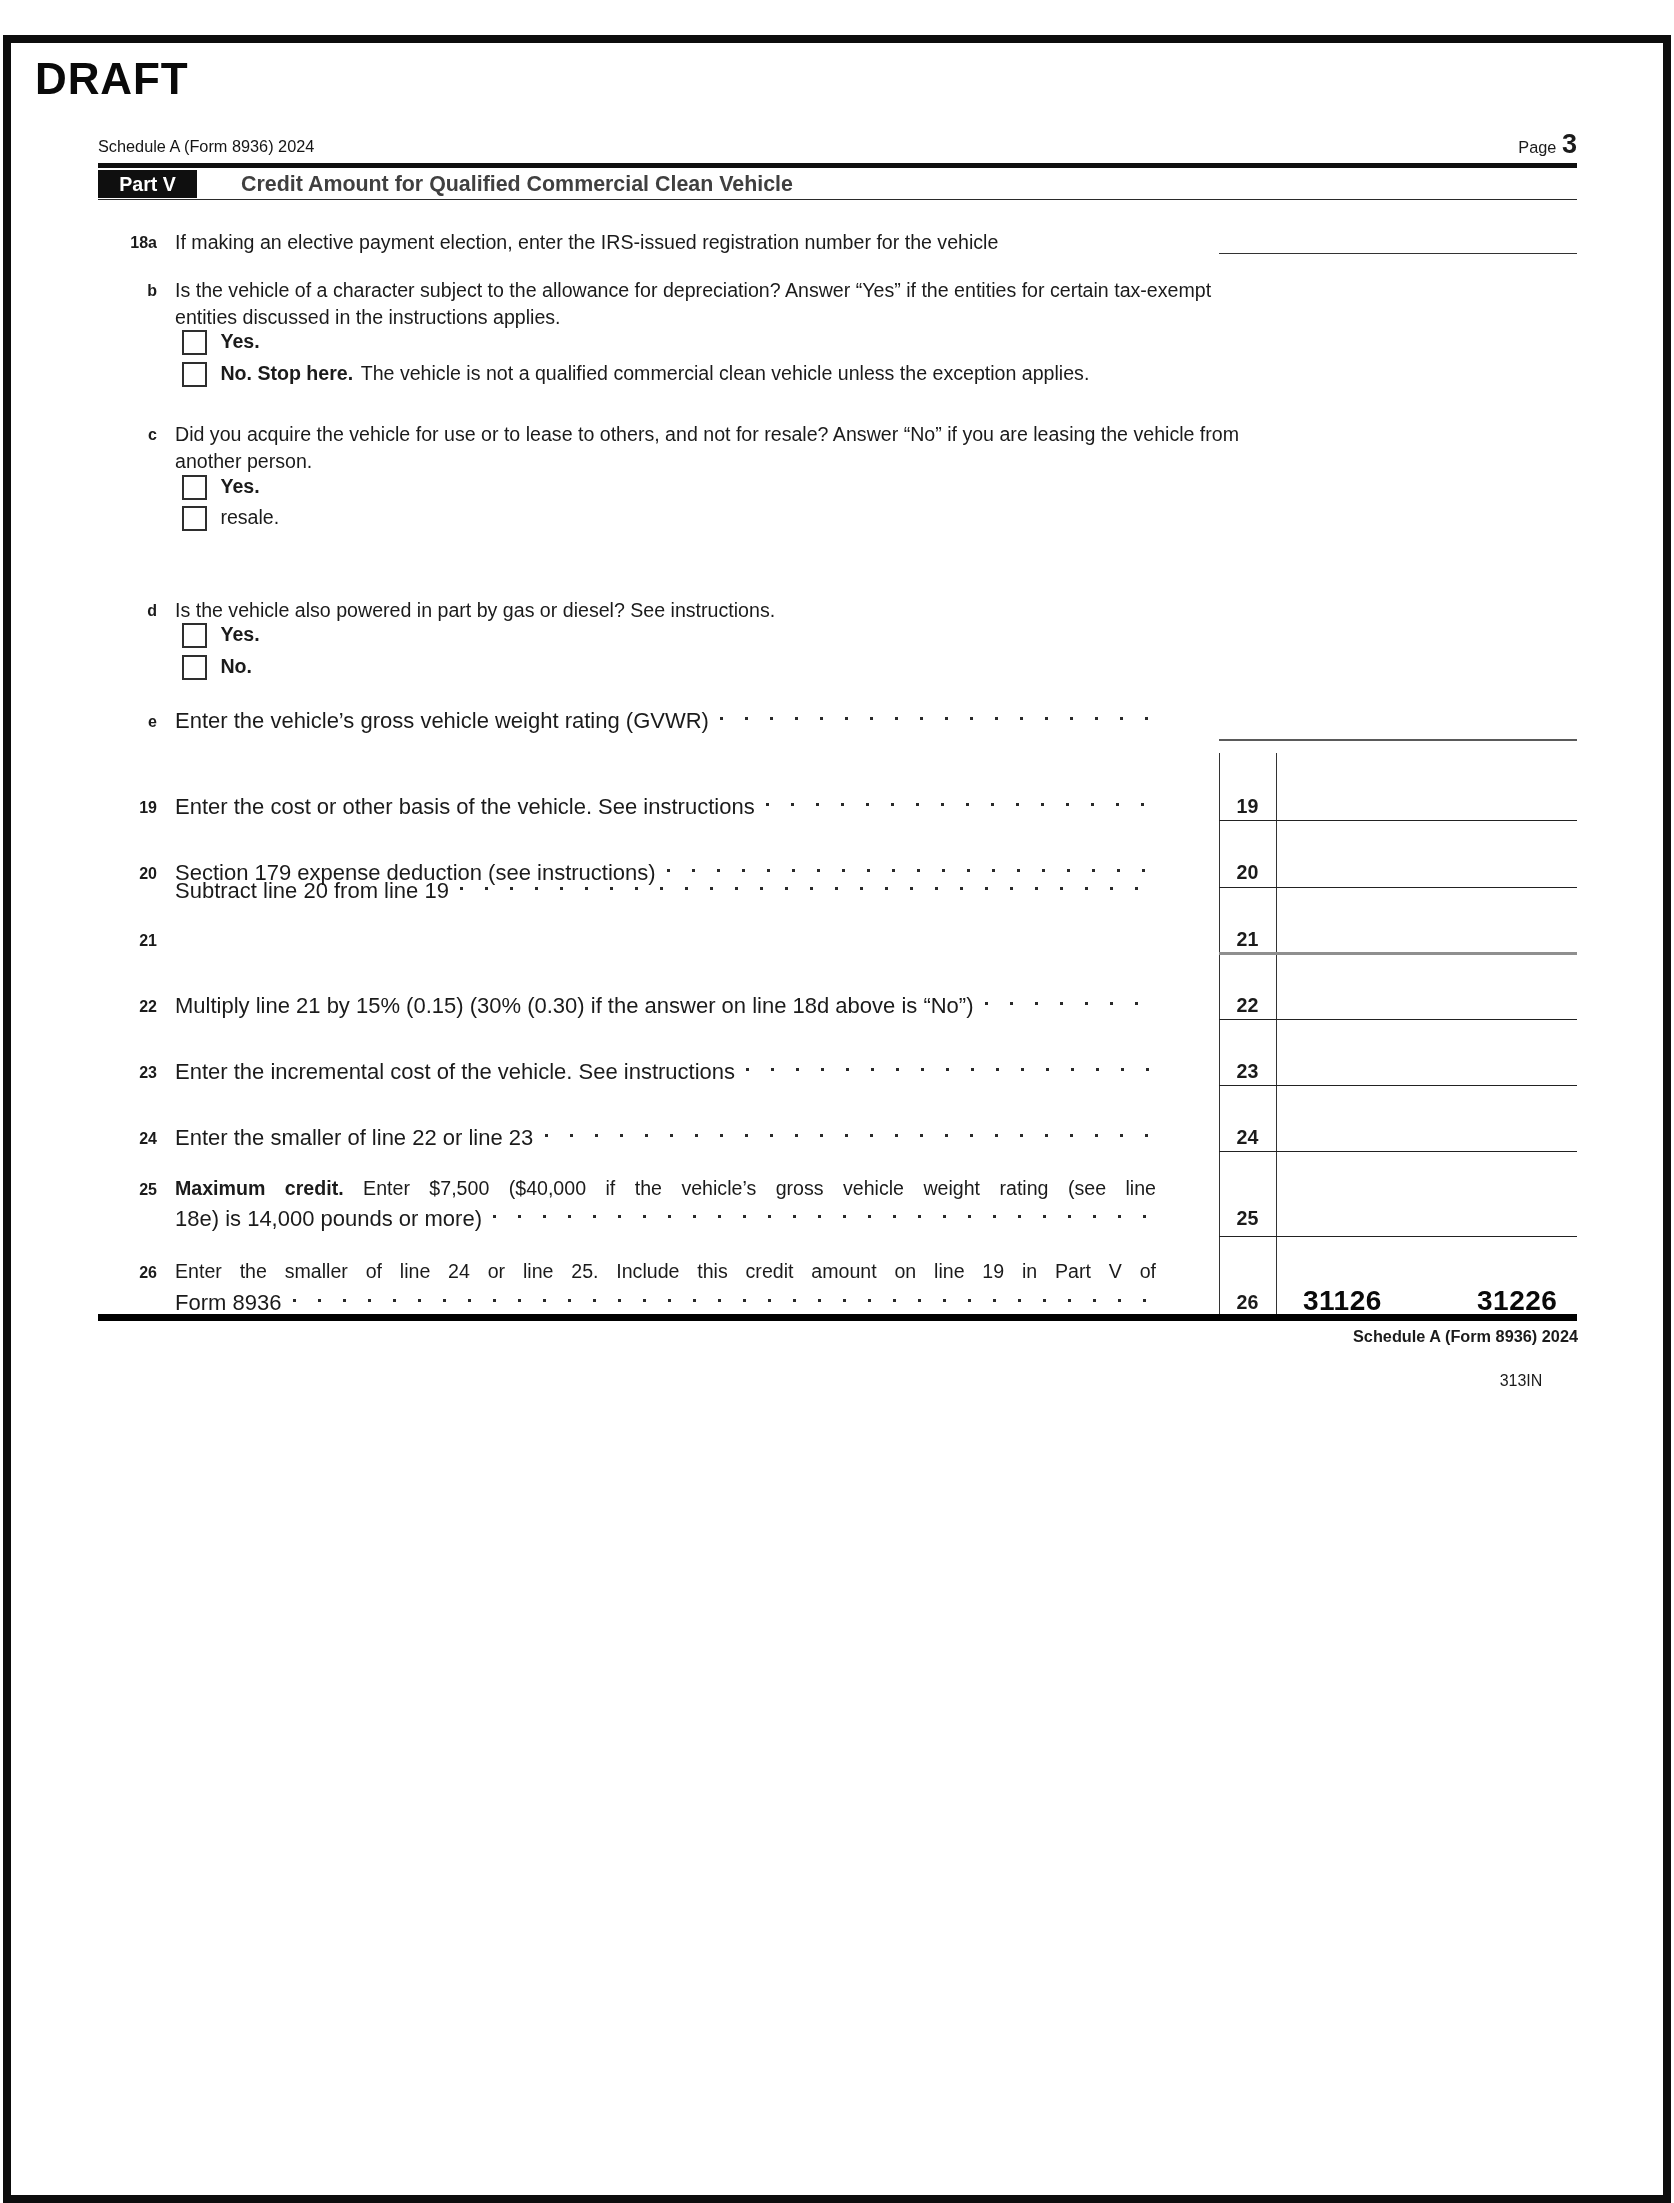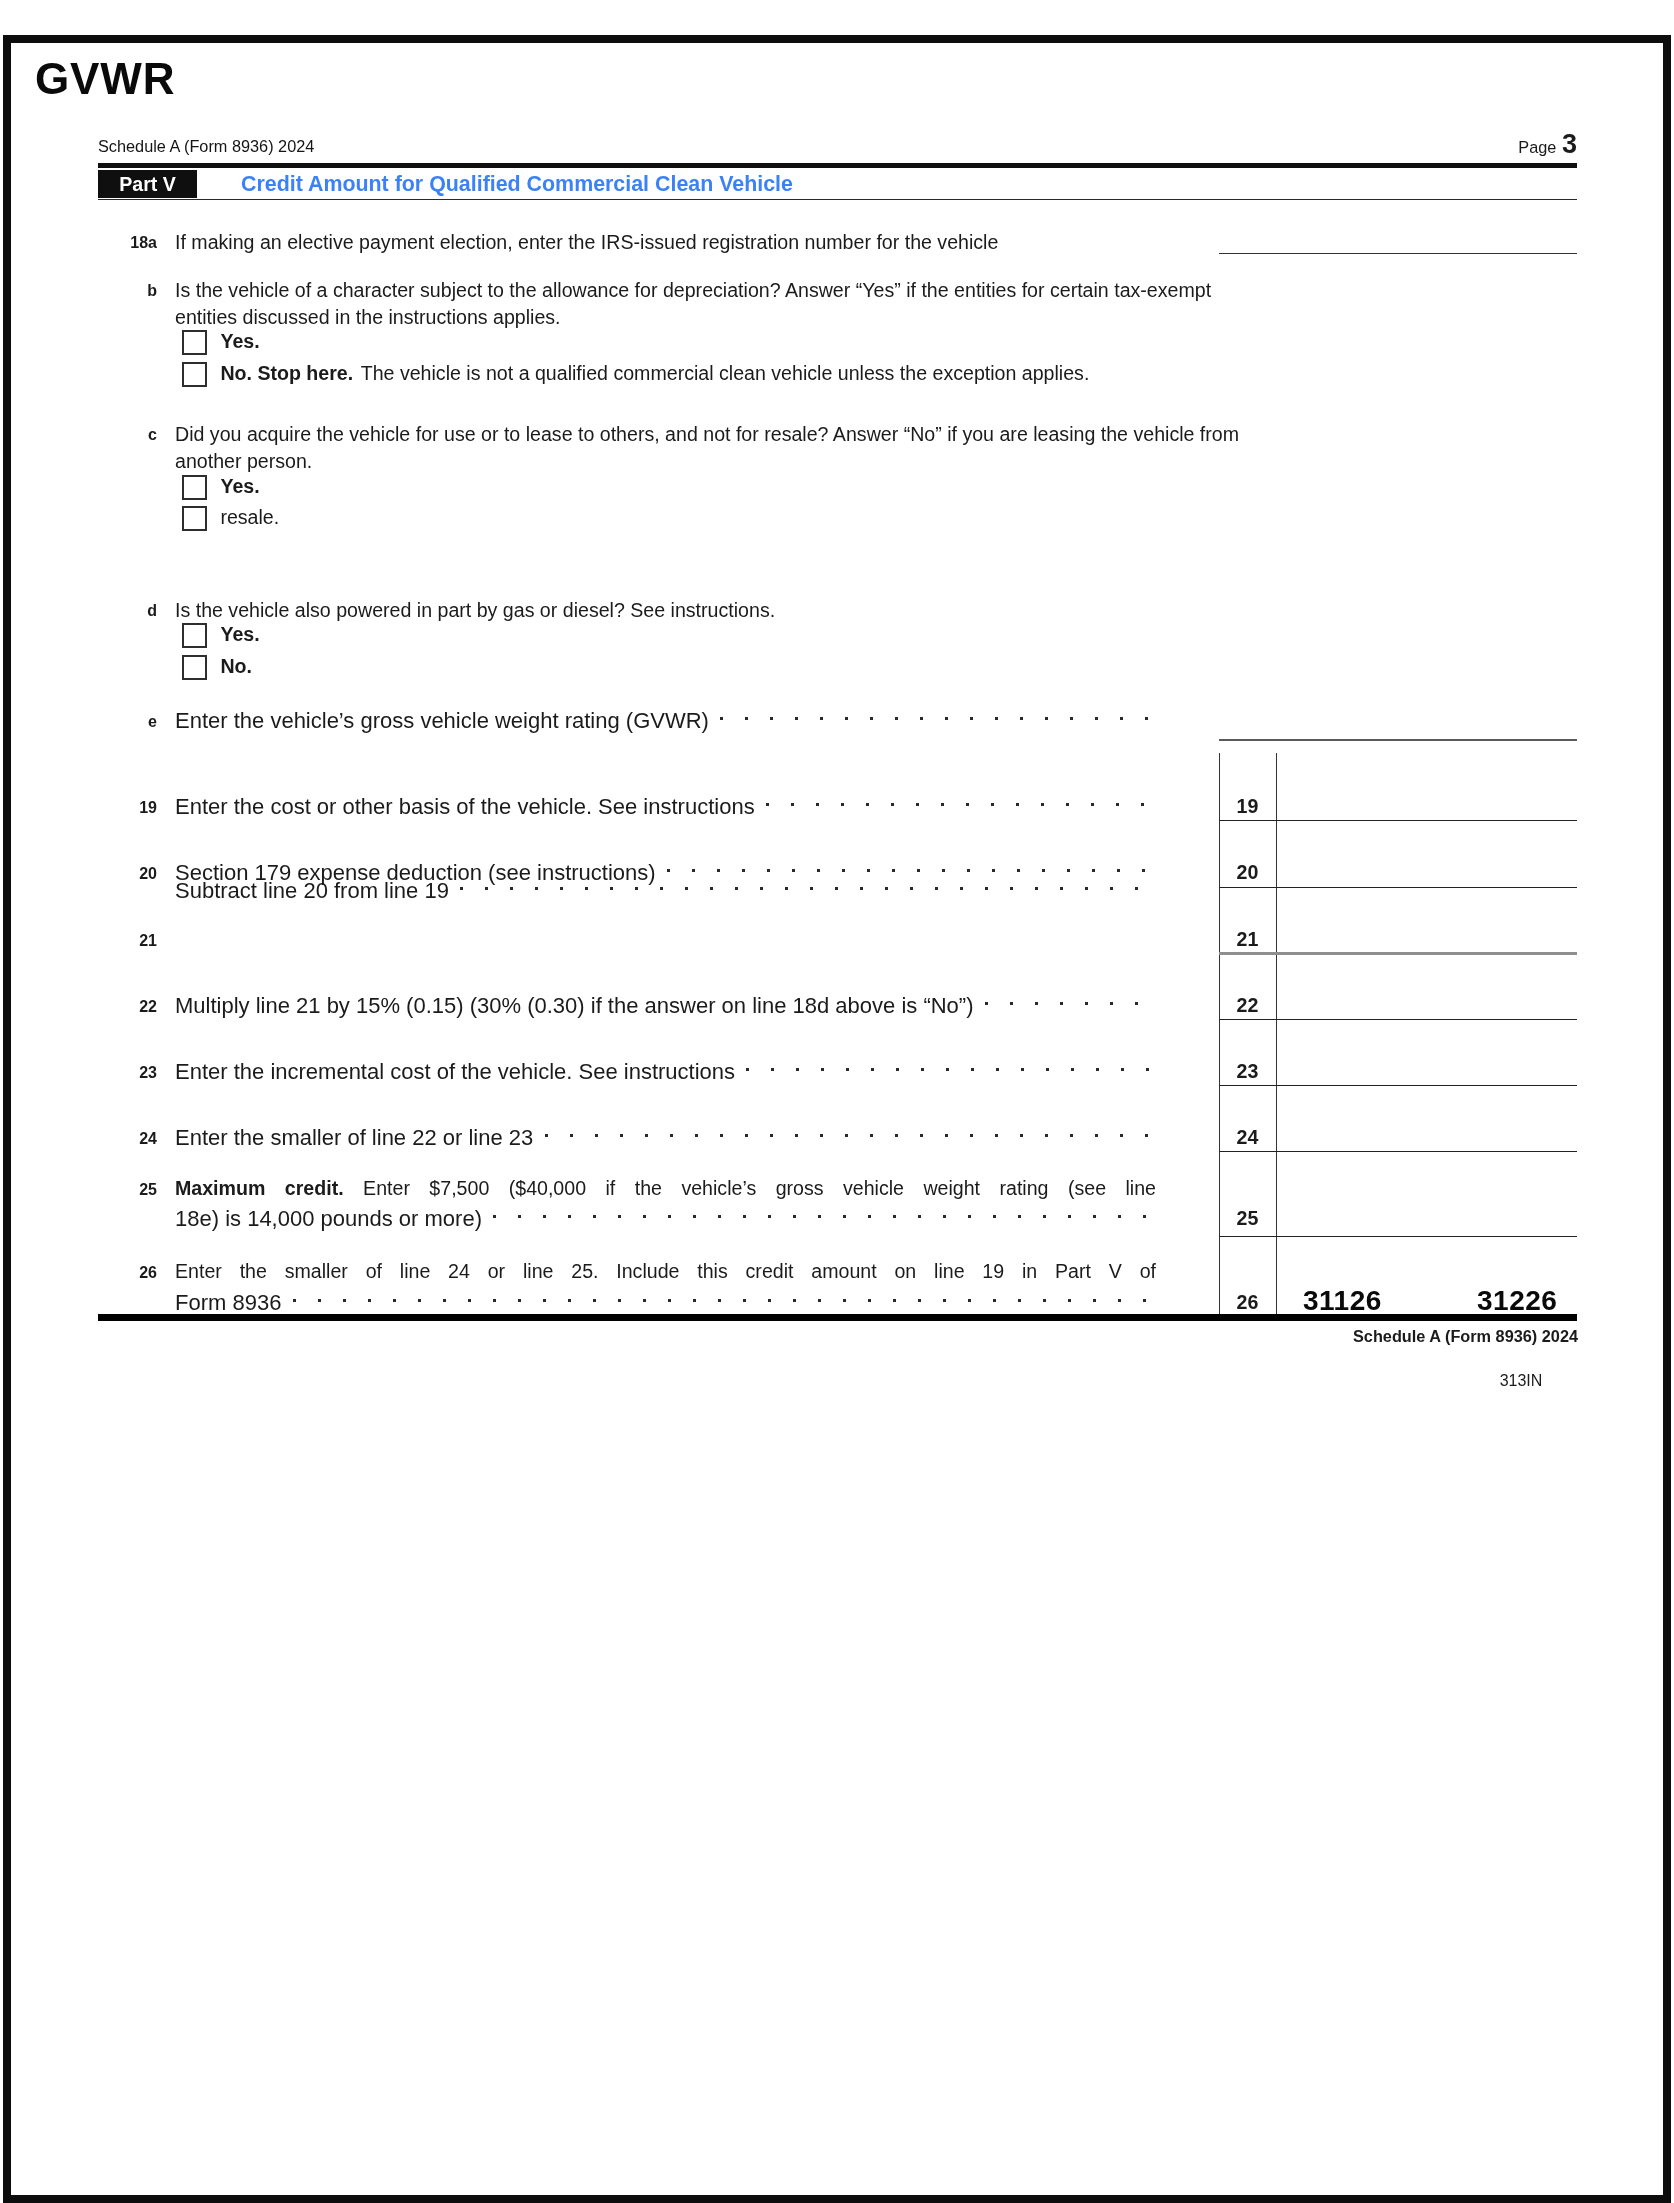--- a/index.html
+++ b/index.html
@@ -14,21 +14,21 @@
   .draft { position:absolute; left:35px; top:54px; font-size:44px; font-weight:700; letter-spacing:0.9px; color:#0a0a0a; }
   .form-id { position:absolute; left:98px; top:137px; font-size:16.3px; color:#151515; }
   .page-wrap { position:absolute; left:1361px; top:129px; width:216px; text-align:right; }
   .page-word { font-size:16.3px; vertical-align:baseline;margin-left:8px; }
   .page-num { font-size:27px; font-weight:700; vertical-align:baseline; margin-left:5.6px; }
   .header-rule { position:absolute; left:98px; top:163px; width:1479px; height:4.7px; background:#0f0f0f; }
   .part-box {
     position:absolute; left:98px; top:170px; width:99px; height:28px; background:#0f0f0f;
     color:#ffffff; font-size:19.6px; font-weight:700; text-align:center; line-height:28px;
   }
-  .part-title { position:absolute; left:241px; top:172px; font-size:21.4px; font-weight:700; color:#3b82f6; }
+  .part-title { position:absolute; left:241px; top:172px; font-size:21.4px; font-weight:700; color:#404040; }
   .part-underline { position:absolute; left:98px; top:199px; width:1479px; height:1.4px; background:#2a2a2a; }
 
   .qnum { position:absolute; left:98px; width:59px; text-align:right; font-size:16px; font-weight:700; line-height:27px; }
   .qtext { position:absolute; left:175px; font-size:19.6px; line-height:27px; }
   .entry-line { position:absolute; background:#333; height:1.4px; }
 
   .opt { position:absolute; left:182px; display:flex; align-items:flex-start; }
   .cb {
     flex:0 0 auto; width:21.4px; height:21.4px; border:2.3px solid #2e2e2e; background:#fff;
     margin-right:13px; margin-top:1.9px;
@@ -56,21 +56,21 @@
 
   .footer-id { position:absolute; left:1268px; top:1327px; width:310px; text-align:right; font-size:16.3px; font-weight:700; }
   .print-code { position:absolute; left:1436px; top:1372px; width:170px; text-align:center; font-size:16px; font-weight:400; }
 </style>
 </head>
 <body>
 
 <div class="screen">
   <div class="frame"></div>
 
-  <div class="draft">GVWR</div>
+  <div class="draft">DRAFT</div>
 
   <div class="form-id">Schedule A (Form 8936) 2024</div>
   <div class="page-wrap">
     <span class="page-word">Page</span><span class="page-num">3</span>
   </div>
   <div class="header-rule"></div>
   <div class="part-box">Part V</div>
   <div class="part-title">Credit Amount for Qualified Commercial Clean Vehicle</div>
   <div class="part-underline"></div>
 

